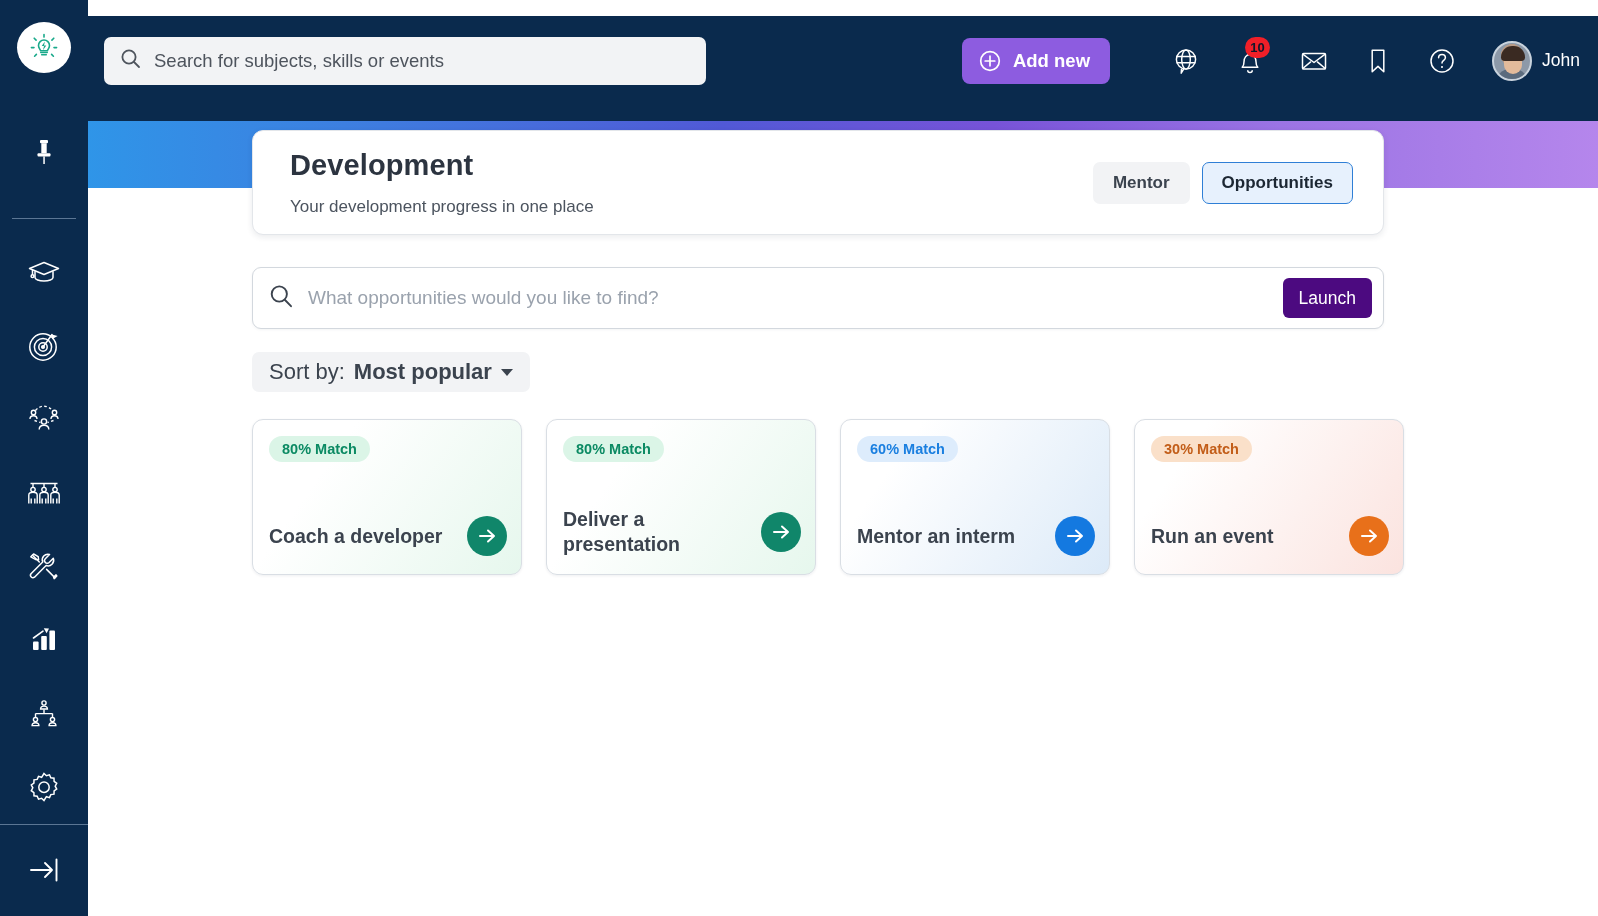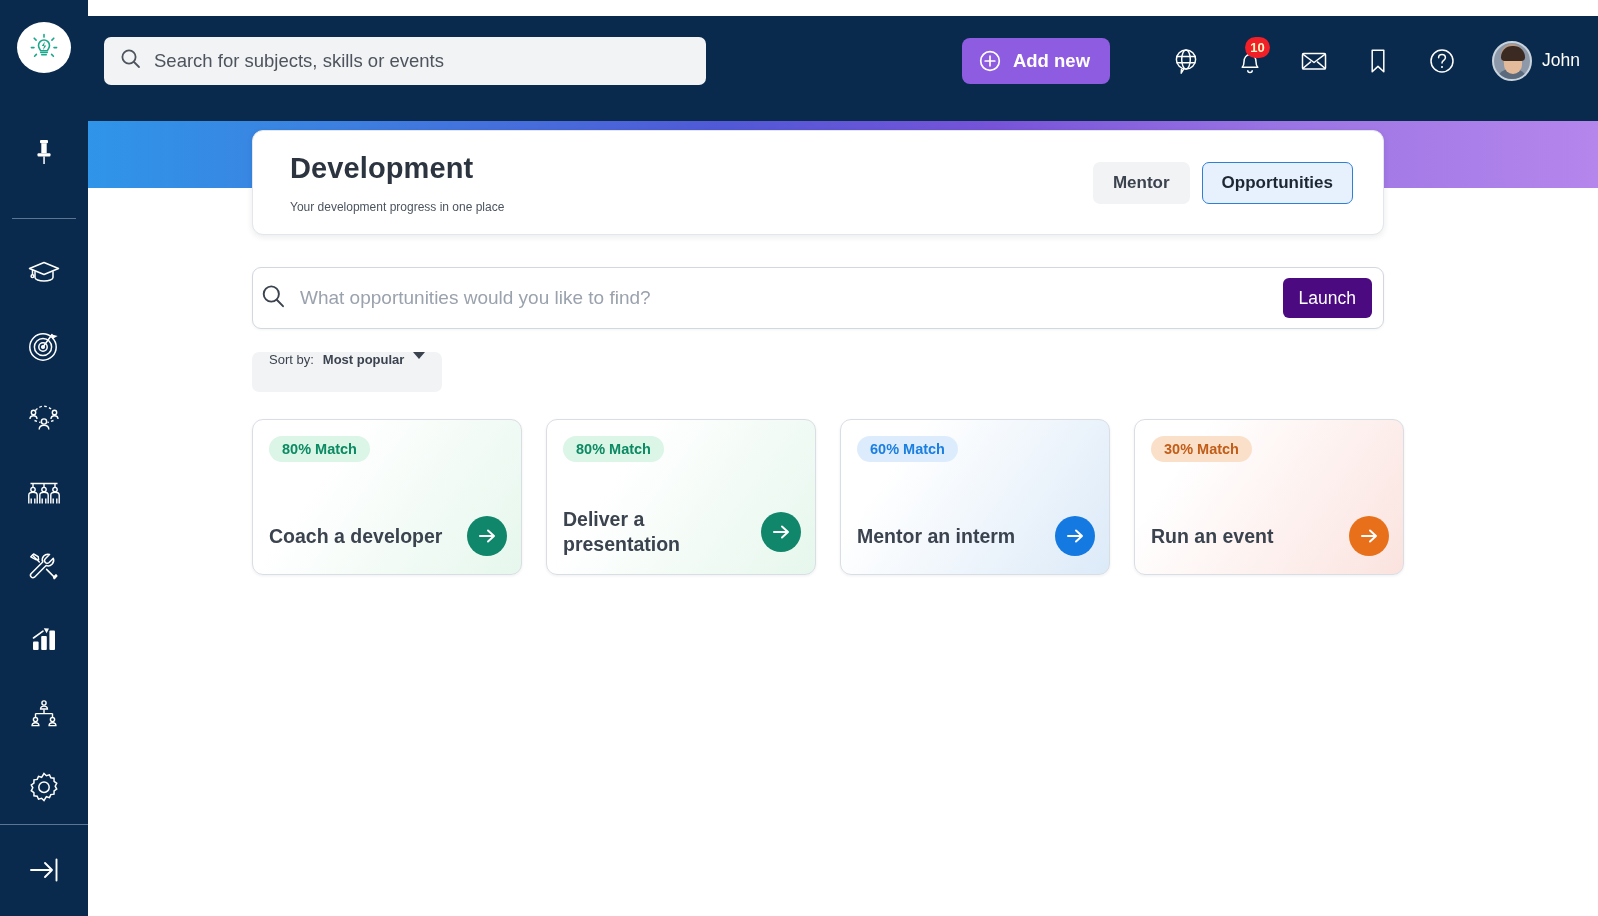--- a/index.html
+++ b/index.html
@@ -84,21 +84,21 @@
     margin-right: 44px;
   }
   .tb-icon {
     width: 64px; height: 48px;
     display: flex; align-items: center; justify-content: center;
     position: relative; cursor: pointer;
   }
   .badge {
     position: absolute; top: 0px; right: 12px;
     min-width: 25px; height: 21px; padding: 0 4px;
-    background: #f01f28; color: #fef9c3;
+    background: #f01f28; color: #0f172a;
     border-radius: 11px;
     font-size: 13px; font-weight: bold; line-height: 21px;
     text-align: center;
   }
   .user { display: flex; align-items: center; gap: 10px; margin-left: 18px; cursor: pointer; }
   .avatar {
     width: 40px; height: 40px; border-radius: 50%;
     background: radial-gradient(circle at 50% 34%, #e8c6a8 0 22%, #b79a86 23% 37%, #8d99a8 38% 100%);
     border: 2px solid #c9d3dd;
     position: relative; overflow: hidden;
@@ -131,38 +131,38 @@
   .header-card {
     position: absolute; left: 164px; top: 49px;
     width: 1132px; height: 105px;
     background: #fff; border: 1px solid #e3e6ea;
     border-radius: 11px;
     box-shadow: 0 2px 6px rgba(20,30,50,.09);
     display: flex; align-items: center;
     padding: 0 30px 0 37px;
   }
   .page-title { font-size: 29px; font-weight: bold; color: #2c3440; letter-spacing: .1px; }
-  .page-sub { font-size: 12px; color: #4c545f; margin-top: 15px; }
+  .page-sub { font-size: 17px; color: #4c545f; margin-top: 15px; }
   .tabs { margin-left: auto; display: flex; align-items: center; gap: 12px; }
   .tab {
     background: #f2f3f5; border: 1px solid transparent;
     border-radius: 7px; height: 42px; padding: 0 19px;
     font-size: 17px; font-weight: bold; color: #3b434e;
     font-family: "Liberation Sans", sans-serif;
     cursor: pointer; white-space: nowrap;
   }
   .tab.active { background: #e7f1fd; border-color: #2f7fd6; color: #1c2733; }
 
   .searchbar {
     position: absolute; left: 164px; top: 186px;
     width: 1132px; height: 62px;
     background: #fff; border: 1px solid #d3d8de;
     border-radius: 9px;
     display: flex; align-items: center;
-    padding: 0 11px 0 8px;
+    padding: 0 11px 0 16px;
     box-shadow: 0 1px 3px rgba(20,30,50,.05);
   }
   .searchbar .mag2 { margin-right: 14px; flex: 0 0 auto; }
   .opp-input {
     flex: 1 1 auto; border: none; outline: none; background: transparent;
     font-size: 19px; color: #3b434e;
     font-family: "Liberation Sans", sans-serif;
   }
   .opp-input::placeholder { color: #9aa2ad; opacity: 1; }
   .search-btn {
@@ -170,22 +170,22 @@
     border: none; border-radius: 6px;
     height: 40px; padding: 0 16px;
     font-size: 17.5px; font-family: "Liberation Sans", sans-serif;
     cursor: pointer;
   }
 
   .sortby {
     position: absolute; left: 164px; top: 271px;
     height: 40px; padding: 0 17px;
     background: #f2f3f5; border: none; border-radius: 7px;
-    display: flex; gap: 9px;
-    font-size: 13px; color: #3b434e; cursor: pointer;
+    display: flex; align-items: center; gap: 9px;
+    font-size: 22px; color: #3b434e; cursor: pointer;
     font-family: "Liberation Sans", sans-serif;
   }
   .sortby b { font-weight: bold; }
   .caret {
     width: 0; height: 0;
     border-left: 6px solid transparent; border-right: 6px solid transparent;
     border-top: 7px solid #3b434e;
   }
 
   

